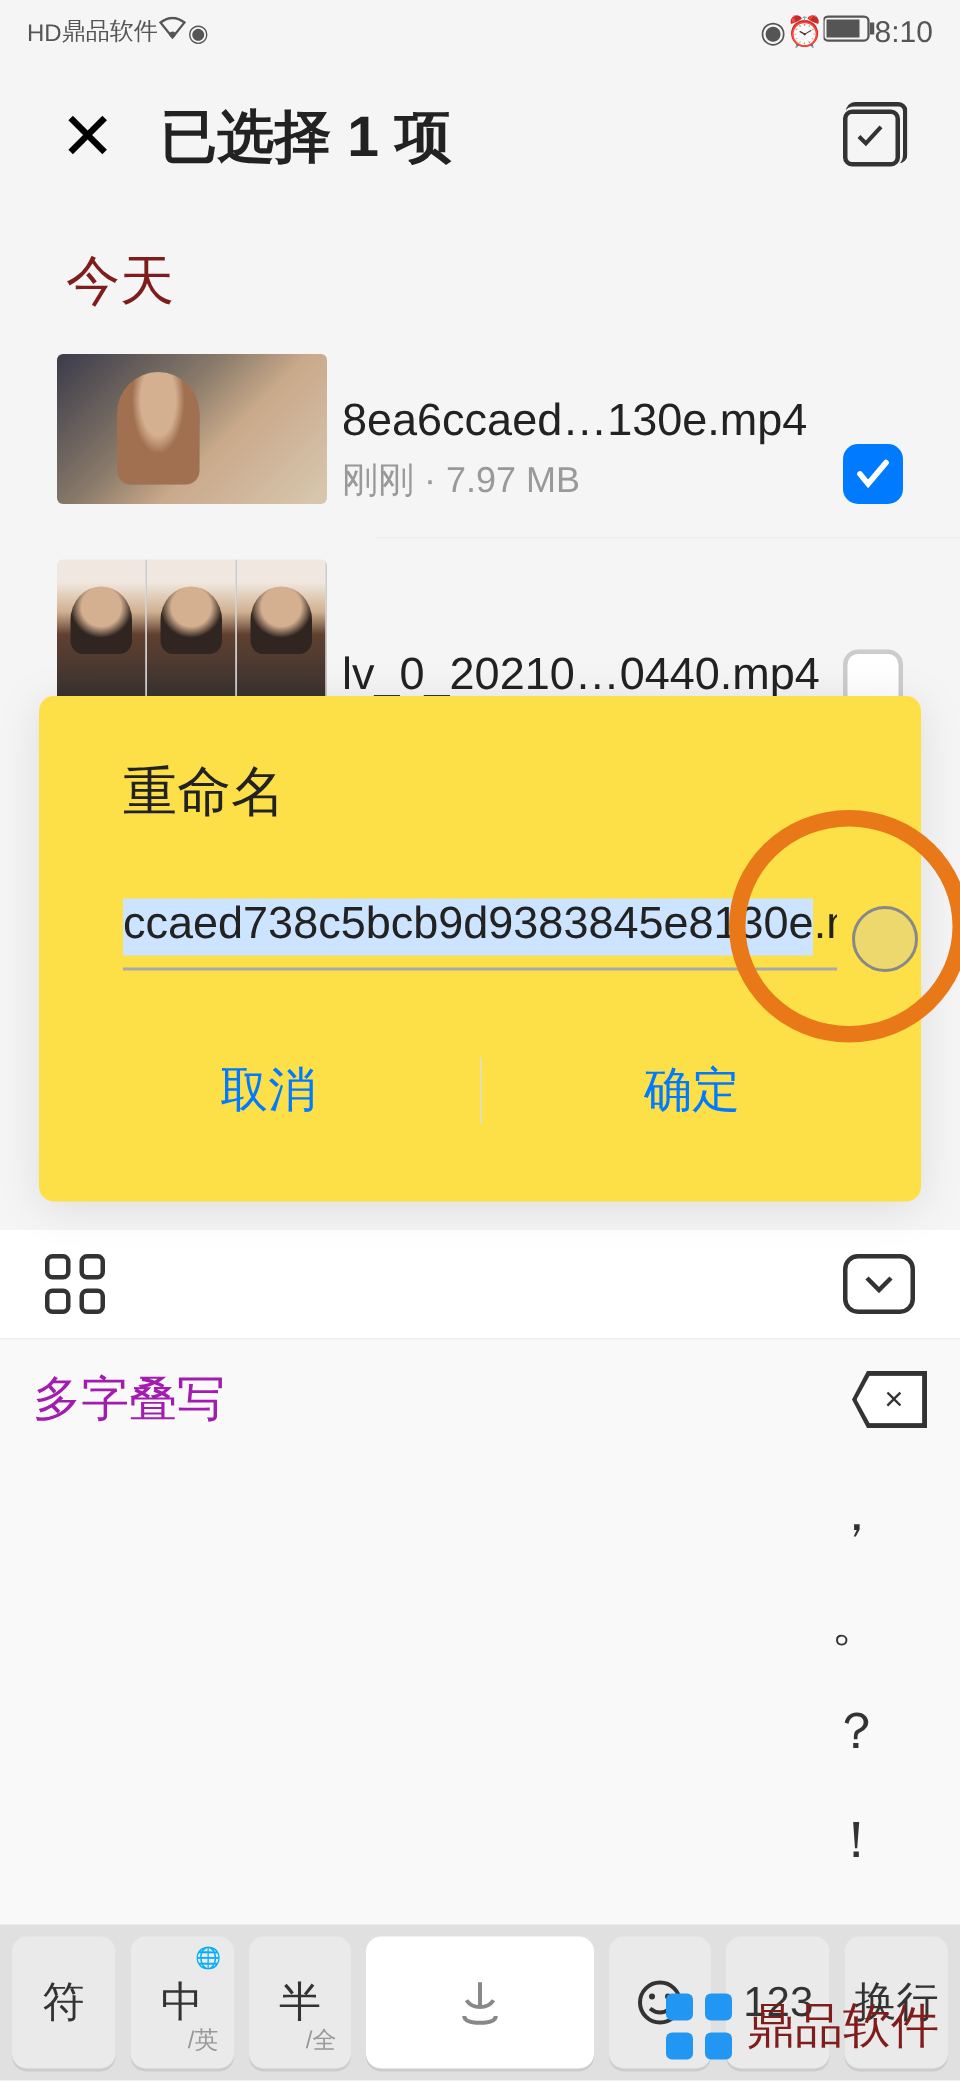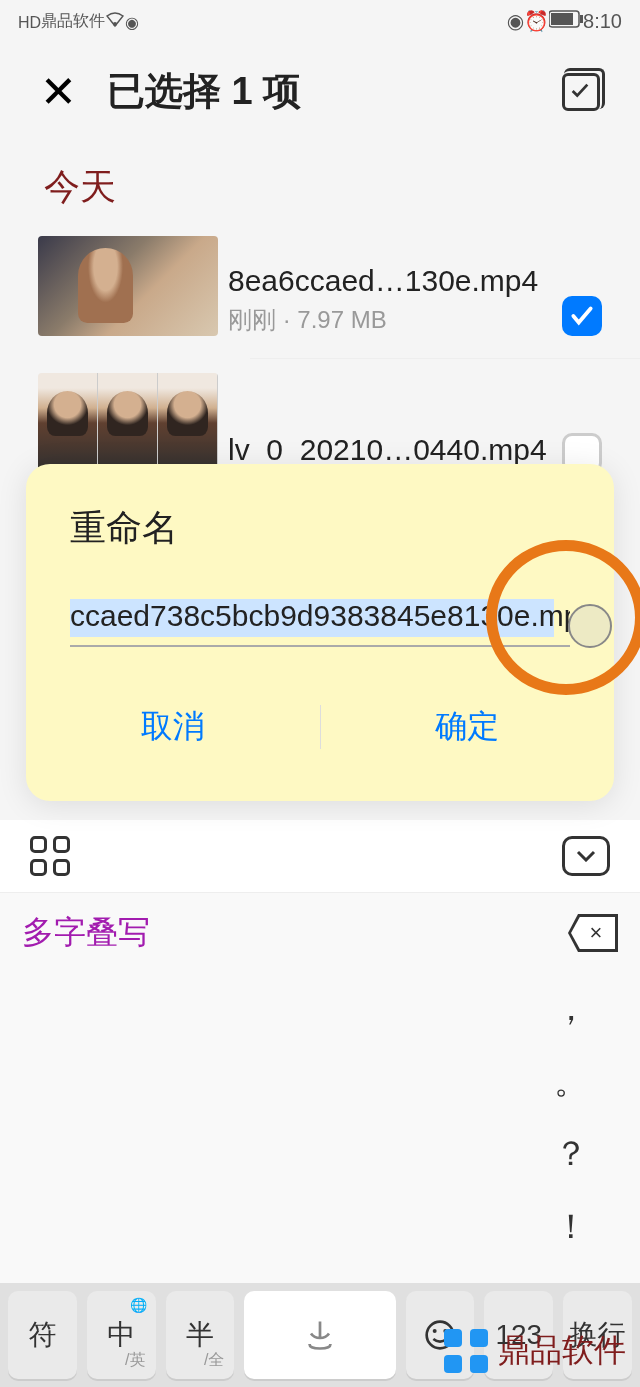--- a/index.html
+++ b/index.html
@@ -22,21 +22,21 @@
   .thumb2-col { flex:1; background:linear-gradient(#f0e8e0 15%, #d0b090 35%, #604030 50%, #303030 100%); border-right:1px solid #ccc; position:relative; }
   .thumb2-col::after { content:""; position:absolute; left:15%; top:18px; width:70%; height:45px; background:radial-gradient(circle at 50% 30%, #d4b090 35%, #302520 55%); border-radius:50% 50% 20% 20%; }
   .file-info { flex:1; }
   .file-name { font-size:30px; color:#222; margin-bottom:6px; }
   .file-meta { font-size:24px; color:#999; }
   .checkbox { width:40px; height:40px; border-radius:10px; }
   .checkbox.checked { background:#007aff; display:flex; align-items:center; justify-content:center; }
   .checkbox.unchecked { border:3px solid #ccc; background:#fff; }
   .divider { height:1px; background:#eee; margin:8px 0 14px 250px; }
 
-  .modal { position:absolute; left:26px; right:26px; top:464px; background:#fef9c3; border-radius:24px; padding:40px 0 30px; box-shadow:0 4px 30px rgba(0,0,0,0.1); z-index:10; }
+  .modal { position:absolute; left:26px; right:26px; top:464px; background:#fde047; border-radius:10px; padding:40px 12px 30px; box-shadow:0 4px 30px rgba(0,0,0,0.1); z-index:10; }
   .modal-title { font-size:36px; font-weight:500; padding:0 44px 46px; color:#222; }
   .modal-input-wrap { padding:0 44px 36px; position:relative; }
   .modal-input { width:100%; font-size:30px; border:none; border-bottom:2px solid #aaa; padding-bottom:12px; outline:none; color:#222; background:transparent; }
   .highlight { position:absolute; left:44px; right:60px; top:0; height:38px; background:#cce4ff; z-index:-1; }
   .circle-annotation { position:absolute; right:-6px; top:540px; width:160px; height:155px; border:11px solid #e87818; border-radius:50%; z-index:20; pointer-events:none; }
   .cursor-bubble { position:absolute; right:28px; top:604px; width:44px; height:44px; border:2px solid #888; border-radius:50%; background:rgba(200,200,200,0.3); z-index:15; }
   .modal-buttons { display:flex; }
   .modal-btn { flex:1; text-align:center; font-size:32px; color:#007aff; padding:22px 0; }
   .btn-divider { width:1px; height:44px; background:#ddd; align-self:center; }
 

